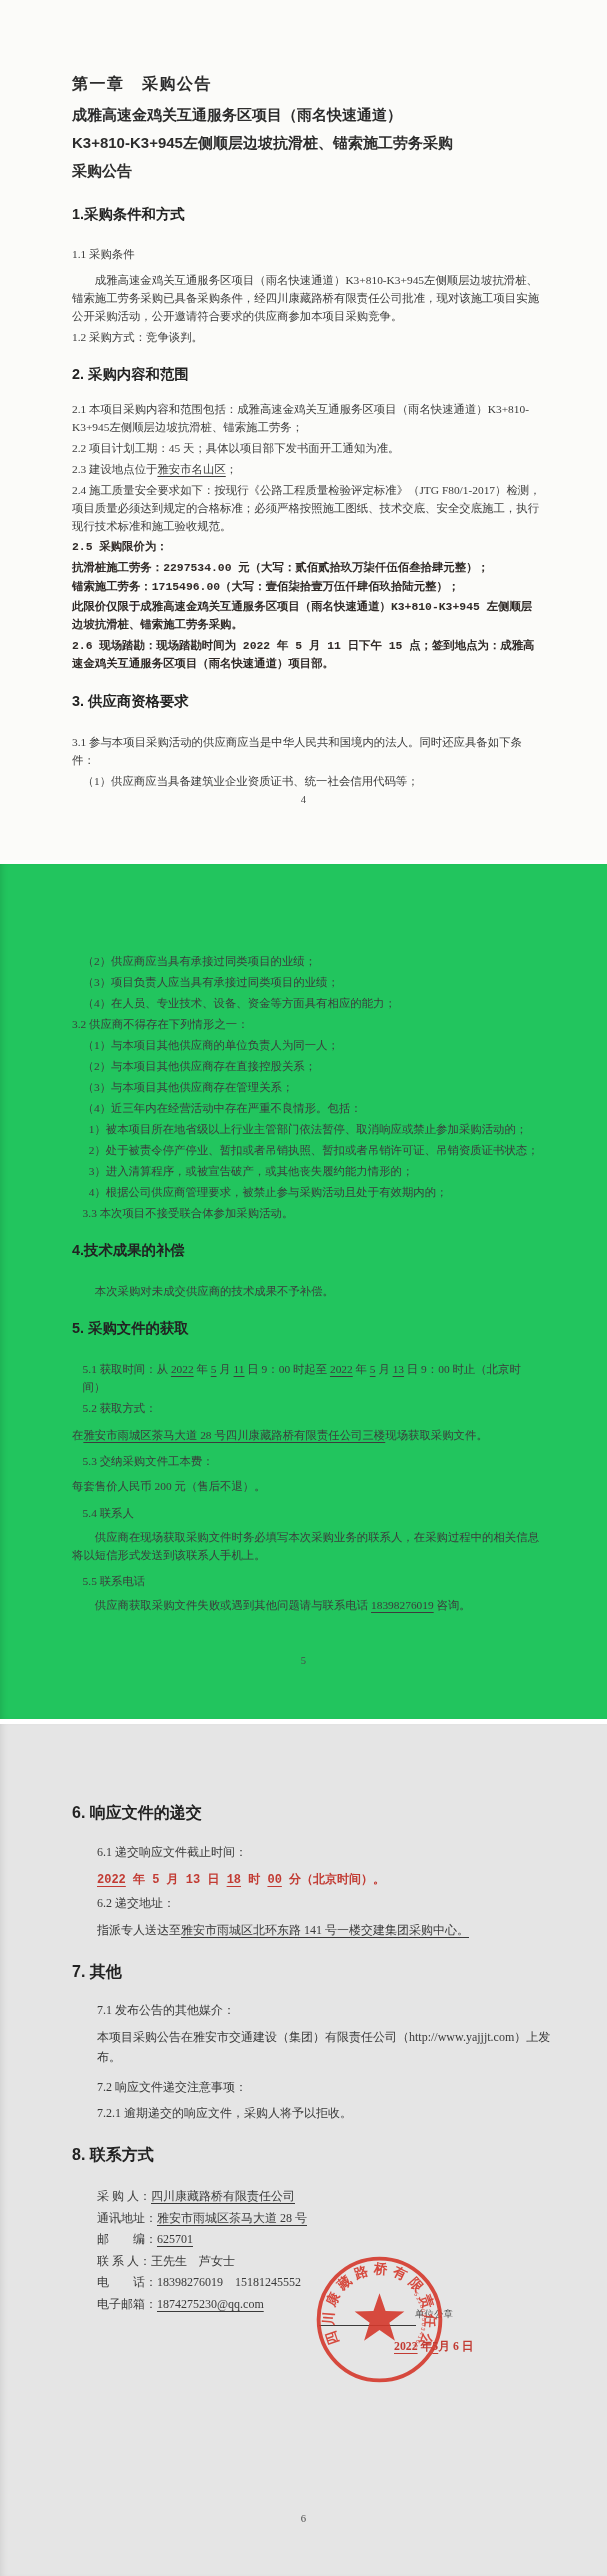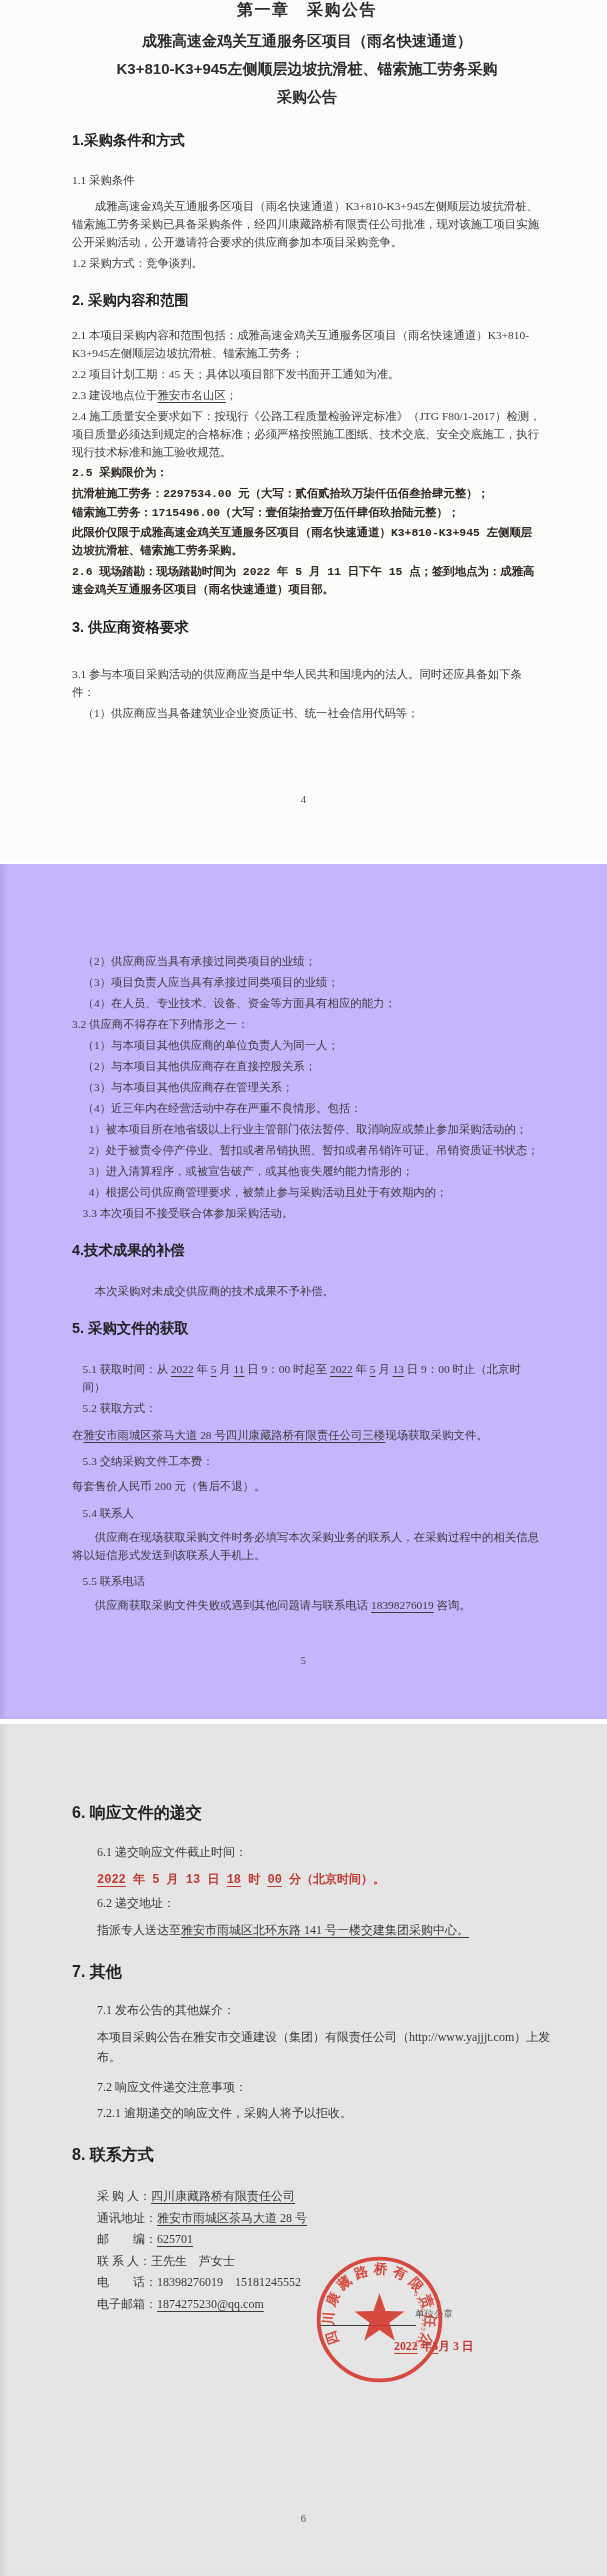--- a/index.html
+++ b/index.html
@@ -2,25 +2,25 @@
 <html style="font-size:12px"><head>
 <meta charset="utf-8">
 <style>
   html,body{margin:0;padding:0;}
   body{
     width:607px;height:2576px;position:relative;background:#ffffff;
     font-family:"Liberation Serif","DejaVu Serif",serif;
   }
   .page{position:absolute;left:0;width:607px;overflow:hidden;}
   #p1{top:0;height:860px;background:#fbfbf9;}
-  #p2{top:864px;height:855px;background:#c4b5fd;box-shadow:inset 6px 0 7.6px -4.6px rgba(0,0,0,.14);}
+  #p2{top:864px;height:855px;background:#22c55e;box-shadow:inset 6px 0 7.6px -4.6px rgba(0,0,0,.14);}
   #p3{top:1724px;height:852px;background:#e5e5e5;box-shadow:inset 6px 0 7.6px -4.6px rgba(0,0,0,.10);}
   .inner{padding:0 65px 0 72px;color:#3c3c3c;font-size:11.4px;}
   #p3 .inner{padding:0 44px 0 72px;font-size:12px;color:#3a3a3a;}
-  .tblock{text-align:center;font-family:"Liberation Sans","DejaVu Sans",sans-serif;font-weight:bold;color:#2d2d2d;}
+  .tblock{padding-top:74px;text-align:left;font-family:"Liberation Sans","DejaVu Sans",sans-serif;font-weight:bold;color:#2d2d2d;}
   .chapter{font-size:16px;line-height:20px;margin-bottom:10.6px;letter-spacing:1.5px;}
   .tline{font-size:15px;line-height:20px;margin-bottom:8.3px;}
   .hx{font-family:"Liberation Sans","DejaVu Sans",sans-serif;font-weight:bold;color:#222;
       font-size:14.4px;line-height:21px;margin:18px 0 12px;}
   #p3 .hx{font-size:16px;line-height:23px;margin:20px 0 13.7px;}
   .p{margin:3px 0;line-height:18px;}
   #p3 .p{line-height:20px;}
   .tight{margin:1.5px 0;}
   .ind1{padding-left:10.6px;}
   .ind2{padding-left:16.7px;}
@@ -60,21 +60,21 @@
     <div class="p">2.2 项目计划工期：45 天；具体以项目部下发书面开工通知为准。</div>
     <div class="p"><span>2.3 建设地点位于</span><span class="u">雅安市名山区</span><span>；</span></div>
     <div class="p">2.4 施工质量安全要求如下：按现行《公路工程质量检验评定标准》（JTG F80/1-2017）检测，项目质量必须达到规定的合格标准；必须严格按照施工图纸、技术交底、安全交底施工，执行现行技术标准和施工验收规范。</div>
     <div class="p b">2.5 采购限价为：</div>
     <div class="p b tight">抗滑桩施工劳务：2297534.00 元（大写：贰佰贰拾玖万柒仟伍佰叁拾肆元整）；</div>
     <div class="p b tight">锚索施工劳务：1715496.00（大写：壹佰柒拾壹万伍仟肆佰玖拾陆元整）；</div>
     <div class="p b tight">此限价仅限于成雅高速金鸡关互通服务区项目（雨名快速通道）K3+810-K3+945 左侧顺层边坡抗滑桩、锚索施工劳务采购。</div>
     <div class="p b">2.6 现场踏勘：现场踏勘时间为 2022 年 5 月 11 日下午 15 点；签到地点为：成雅高速金鸡关互通服务区项目（雨名快速通道）项目部。</div>
 
     <div class="hx">3. 供应商资格要求</div>
-    <div class="p" style="margin-top:27px">3.1 参与本项目采购活动的供应商应当是中华人民共和国境内的法人。同时还应具备如下条件：</div>
+    <div class="p" style="margin-top:21px">3.1 参与本项目采购活动的供应商应当是中华人民共和国境内的法人。同时还应具备如下条件：</div>
     <div class="p ind1">（1）供应商应当具备建筑业企业资质证书、统一社会信用代码等；</div>
   </div>
   <div class="pageno" style="top:794px">4</div>
 </div>
 
 <div class="page" id="p2">
   <div class="inner" style="padding-top:85px">
     <div class="p ind1">（2）供应商应当具有承接过同类项目的业绩；</div>
     <div class="p ind1">（3）项目负责人应当具有承接过同类项目的业绩；</div>
     <div class="p ind1">（4）在人员、专业技术、设备、资金等方面具有相应的能力；</div>
@@ -143,16 +143,16 @@
     <circle cx="85" cy="85" r="79" fill="none" stroke="#d5392c" stroke-width="5"></circle>
     <polygon points="85,51 92.9,74.1 117.3,74.5 97.8,89.2 105,112.5 85,98.5 65,112.5 72.2,89.2 52.7,74.5 77.1,74.1" fill="#d5392c"></polygon>
     <text font-size="17.5" font-weight="bold" fill="#d5392c" letter-spacing="6" font-family="Liberation Sans, DejaVu Sans, sans-serif">
       <textPath href="#sealArc" startOffset="6">四川康藏路桥有限责任公司</textPath>
     </text>
     <text font-size="7.5" fill="#d5392c" letter-spacing="1.5" font-family="Liberation Sans, DejaVu Sans, sans-serif">
       <textPath href="#codeArc" startOffset="8">5118025034103</textPath>
     </text>
   </svg>
 
-  <div class="sign-date"><span class="red u">2022</span><span class="red"> 年</span><span class="red u">5</span><span class="red">月 3 日</span></div>
+  <div class="sign-date"><span class="red u">2022</span><span class="red"> 年</span><span class="red u">5</span><span class="red">月 6 日</span></div>
   <div class="pageno" style="top:789px">6</div>
 </div>
 
 
 </body></html>

